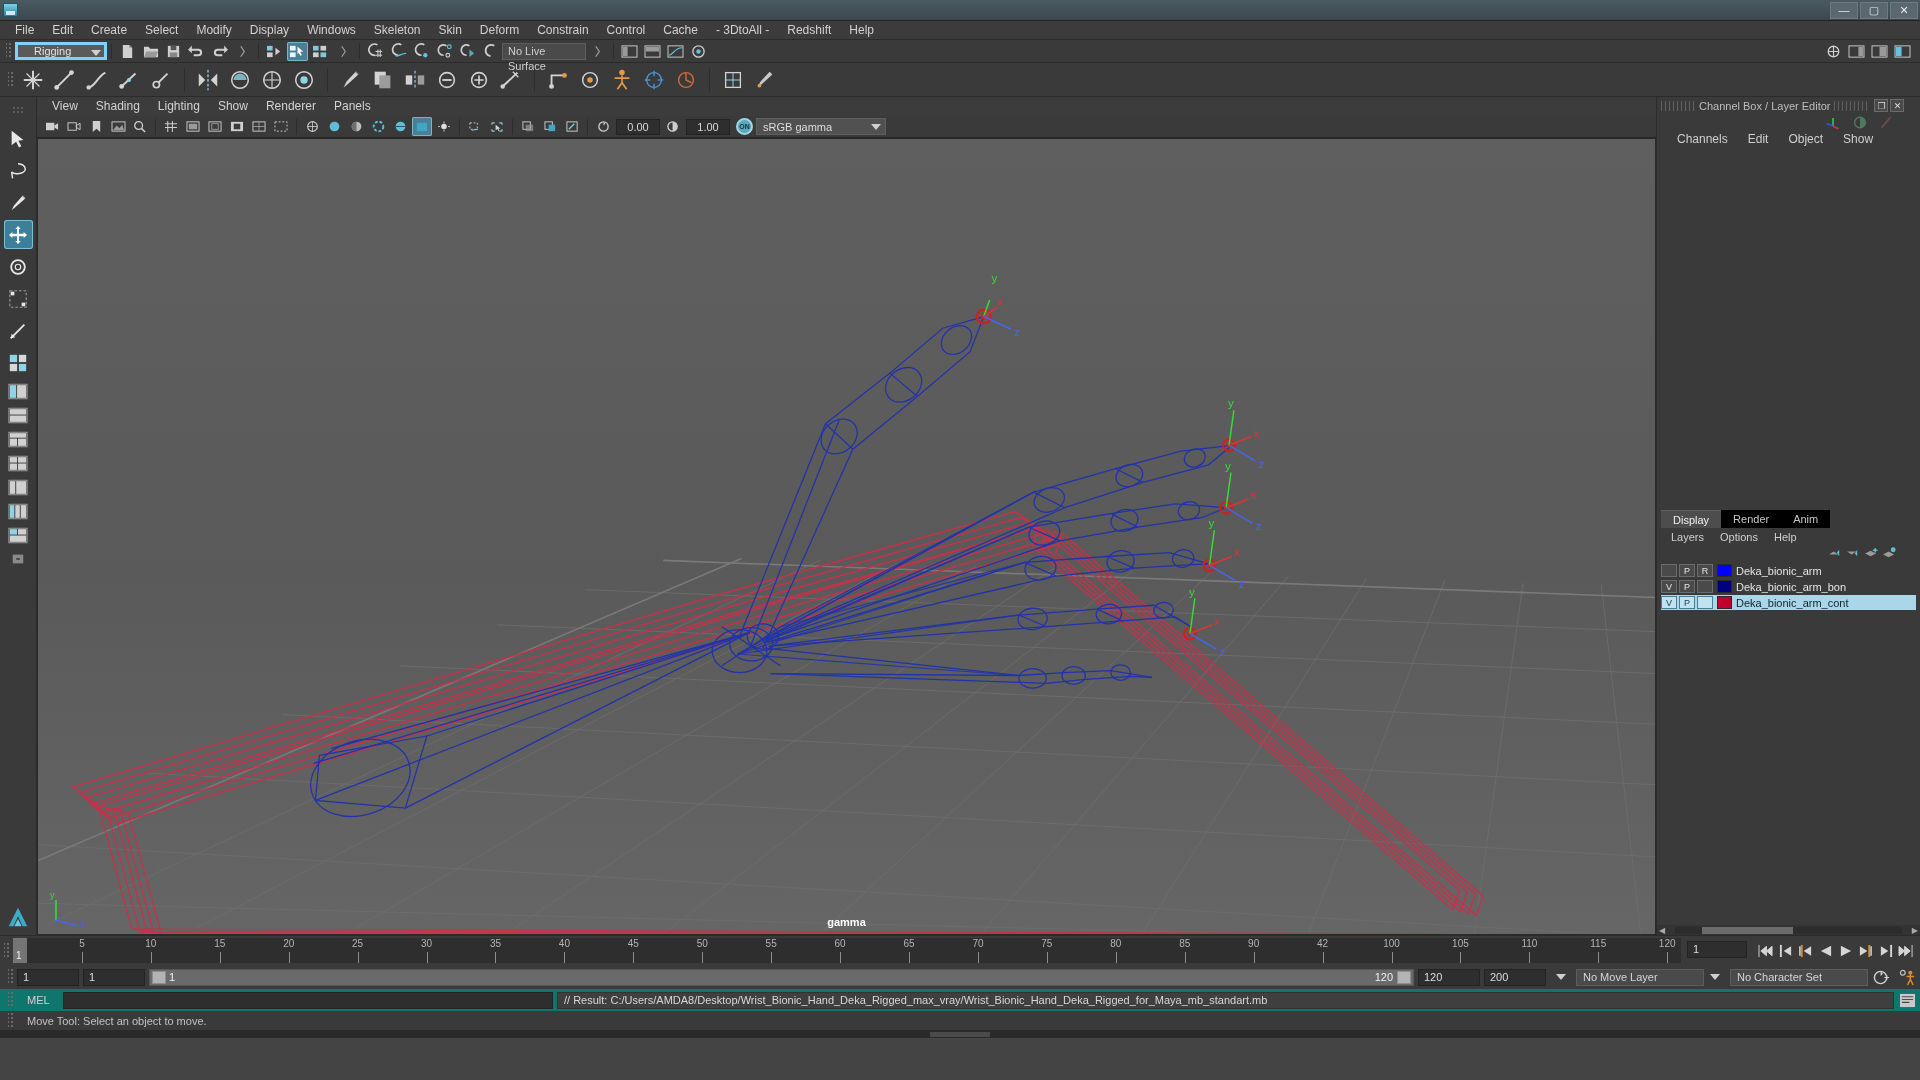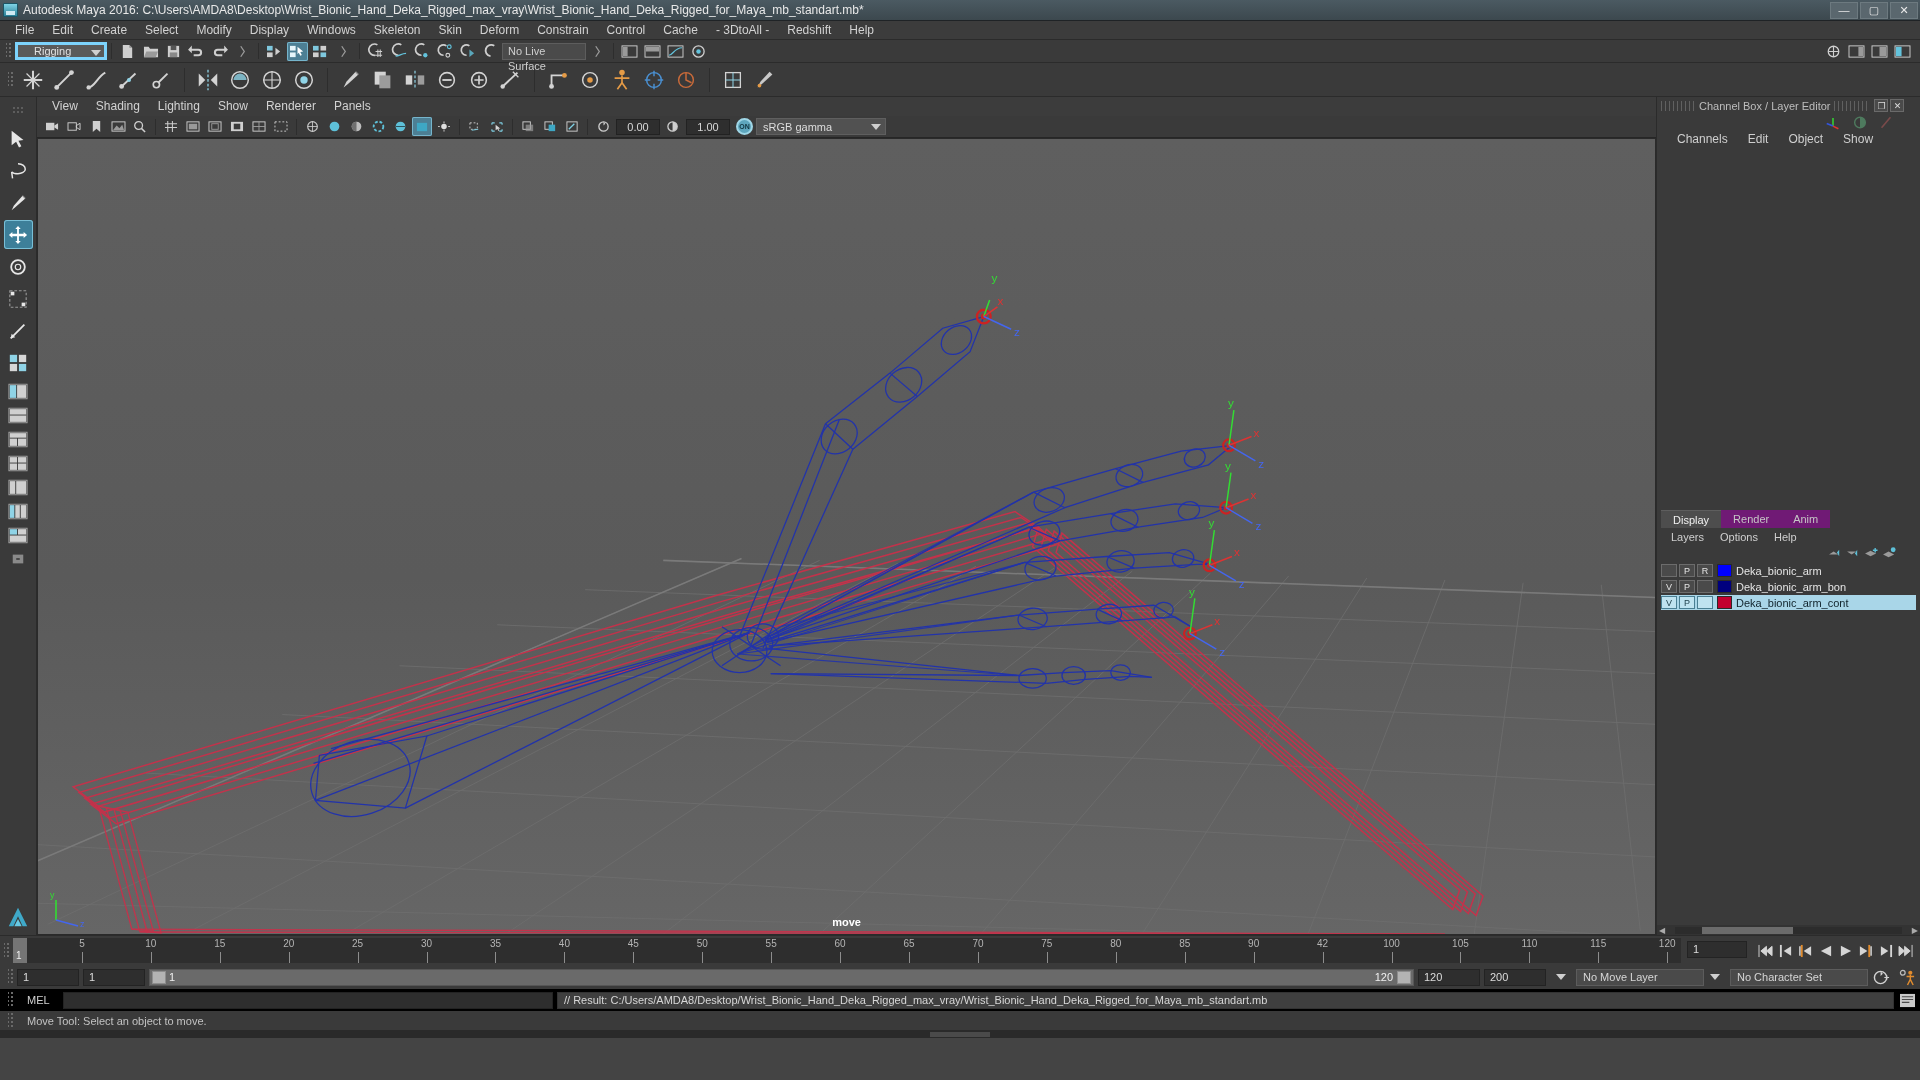--- a/index.html
+++ b/index.html
@@ -73,21 +73,21 @@
   .rp-title{height:17px;display:flex;align-items:center;font-size:11px;color:#bdbdbd;}
   .rp-title .dots{width:34px;height:10px;background:
       repeating-linear-gradient(to right,#6a6a6a 0 1px,transparent 1px 4px);
       margin:0 4px;opacity:.8;}
   .rp-title .t{flex:0 0 auto;}
   .rp-winbtn{width:14px;height:13px;background:#4a4a4a;border:1px solid #6a6a6a;margin-left:2px;display:flex;align-items:center;justify-content:center;font-size:9px;color:#ddd;}
   .rp-menu{height:18px;display:flex;align-items:center;padding-left:10px;}
   .rp-menu .mi{padding:0 10px;font-size:12px;color:#cfcfcf;}
   .rp-channels{flex:1;background:#3a3a3a;}
   .rp-tabs{display:flex;height:18px;background:#3a3a3a;padding-left:4px;}
-  .rp-tab{padding:0 12px;line-height:18px;font-size:11px;color:#c6c6c6;background:#701a75;}
+  .rp-tab{padding:0 12px;line-height:18px;font-size:11px;color:#c6c6c6;background:#000000;}
   .rp-tab.active{background:#4d4d4d;color:#f0f0f0;border-top:1px solid #5e5e5e;}
   .rp-layermenu{height:17px;display:flex;align-items:center;padding-left:6px;background:#3a3a3a;}
   .rp-layermenu .mi{padding:0 8px;font-size:11px;color:#cfcfcf;}
   .layer-btns{height:16px;display:flex;align-items:center;justify-content:flex-end;padding-right:22px;background:#3a3a3a;}
   .layer-btn{width:18px;height:14px;display:flex;align-items:center;justify-content:center;}
   .layerlist{flex:1;background:#3a3a3a;padding:2px 4px 0 4px;}
   .layerrow{height:15px;display:flex;align-items:center;margin-bottom:1px;}
   .layerrow.sel{background:#a9d6e8;}
   .lbox{width:16px;height:13px;background:#4a4a4a;border:1px solid #6c6c6c;margin-right:2px;font-size:9px;color:#e4e4e4;display:flex;align-items:center;justify-content:center;}
   .layerrow.sel .lbox{background:#bfe3f0;border-color:#4a7f93;color:#1d3e49;}
@@ -115,39 +115,38 @@
   .rfield{width:62px;height:17px;background:#2e2e2e;border:1px solid #232323;color:#dcdcdc;font-size:11px;line-height:15px;padding-left:5px;margin-right:4px;}
   .rangebar{flex:1;height:17px;background:#6a6a6a;border:1px solid #565656;position:relative;display:flex;align-items:center;}
   .rangebar .handle{width:14px;height:13px;background:#b3b3b3;border:1px solid #8d8d8d;margin-left:2px;}
   .rangebar .rtxt{font-size:11px;color:#f0f0f0;margin-left:3px;}
   .rangebar .handle-r{position:absolute;right:2px;width:14px;height:13px;background:#b3b3b3;border:1px solid #8d8d8d;}
   .rangebar .rtxt-r{position:absolute;right:20px;font-size:11px;color:#f0f0f0;}
   .selcombo{height:17px;background:#4a4a4a;border:1px solid #5c5c5c;color:#d6d6d6;font-size:11px;line-height:15px;padding:0 6px;margin-left:4px;display:flex;align-items:center;}
   .tri{width:0;height:0;border-left:5px solid transparent;border-right:5px solid transparent;border-top:6px solid #cfcfcf;margin:0 6px;}
 
   
-  .melrow{height:22px;background:#000000;display:flex;align-items:center;padding-left:4px;}
+  .melrow{height:22px;background:#0f766e;display:flex;align-items:center;padding-left:4px;}
   .mel-lbl{width:46px;font-size:11px;color:#d2d2d2;padding-left:10px;}
   .mel-input{width:490px;height:17px;background:#2e2e2e;border:1px solid #232323;}
   .mel-result{flex:1;height:17px;background:#3f3f3f;border:1px solid #333;color:#d7d7d7;font-size:11px;line-height:15px;padding-left:6px;white-space:nowrap;overflow:hidden;margin-left:4px;}
   .mel-icon{width:20px;height:18px;display:flex;align-items:center;justify-content:center;margin:0 3px;}
 
   
   .helprow{height:19px;background:#3a3a3a;display:flex;align-items:center;padding-left:4px;}
   .help-txt{font-size:11px;color:#c2c2c2;padding-left:10px;}
 
   .taskbar{height:8px;background:#2a2a2a;display:flex;align-items:center;justify-content:center;}
   .taskbar .tbx2{width:60px;height:5px;background:#4a4a4a;}
 </style>
 </head>
 <body>
 
 <div class="titlebar">
   <div class="tb-icon"></div>
-  <div class="tb-title">Autodesk Maya 2016: C:\Users\AMDA8\Desktop\Wrist_Bionic_Hand_Deka_Rigged_max_vray\Wrist_Bionic_Hand_Deka_Rigged_for_Maya_mb_standart.mb*</div>
   <div class="tb-btns">
     <div class="tb-btn">—</div>
     <div class="tb-btn">▢</div>
     <div class="tb-btn close">✕</div>
   </div>
 </div>
 
 <div class="menubar">
   <div class="mi">File</div>
   <div class="mi">Edit</div>
@@ -1001,21 +1000,21 @@
       </svg>
 
       
       <svg class="vp-axis" viewBox="0 0 46 46">
         <path d="M12 38 L12 18" stroke="#33dd33" stroke-width="1.6"></path>
         <path d="M12 38 L34 44" stroke="#4466ee" stroke-width="1.6"></path>
         <text x="6" y="16" fill="#33dd33" font-size="9" font-family="Liberation Sans, sans-serif">y</text>
         <text x="36" y="45" fill="#4466ee" font-size="9" font-family="Liberation Sans, sans-serif">z</text>
       </svg>
 
-      <div class="vp-label">move</div>
+      <div class="vp-label">gamma</div>
     </div>
   </div>
 
   <div class="rightpanel">
     <div class="rp-title">
       <div class="dots"></div>
       <div class="t">Channel Box / Layer Editor</div>
       <div class="dots"></div>
       <div class="rp-winbtn">❐</div>
       <div class="rp-winbtn">✕</div>

